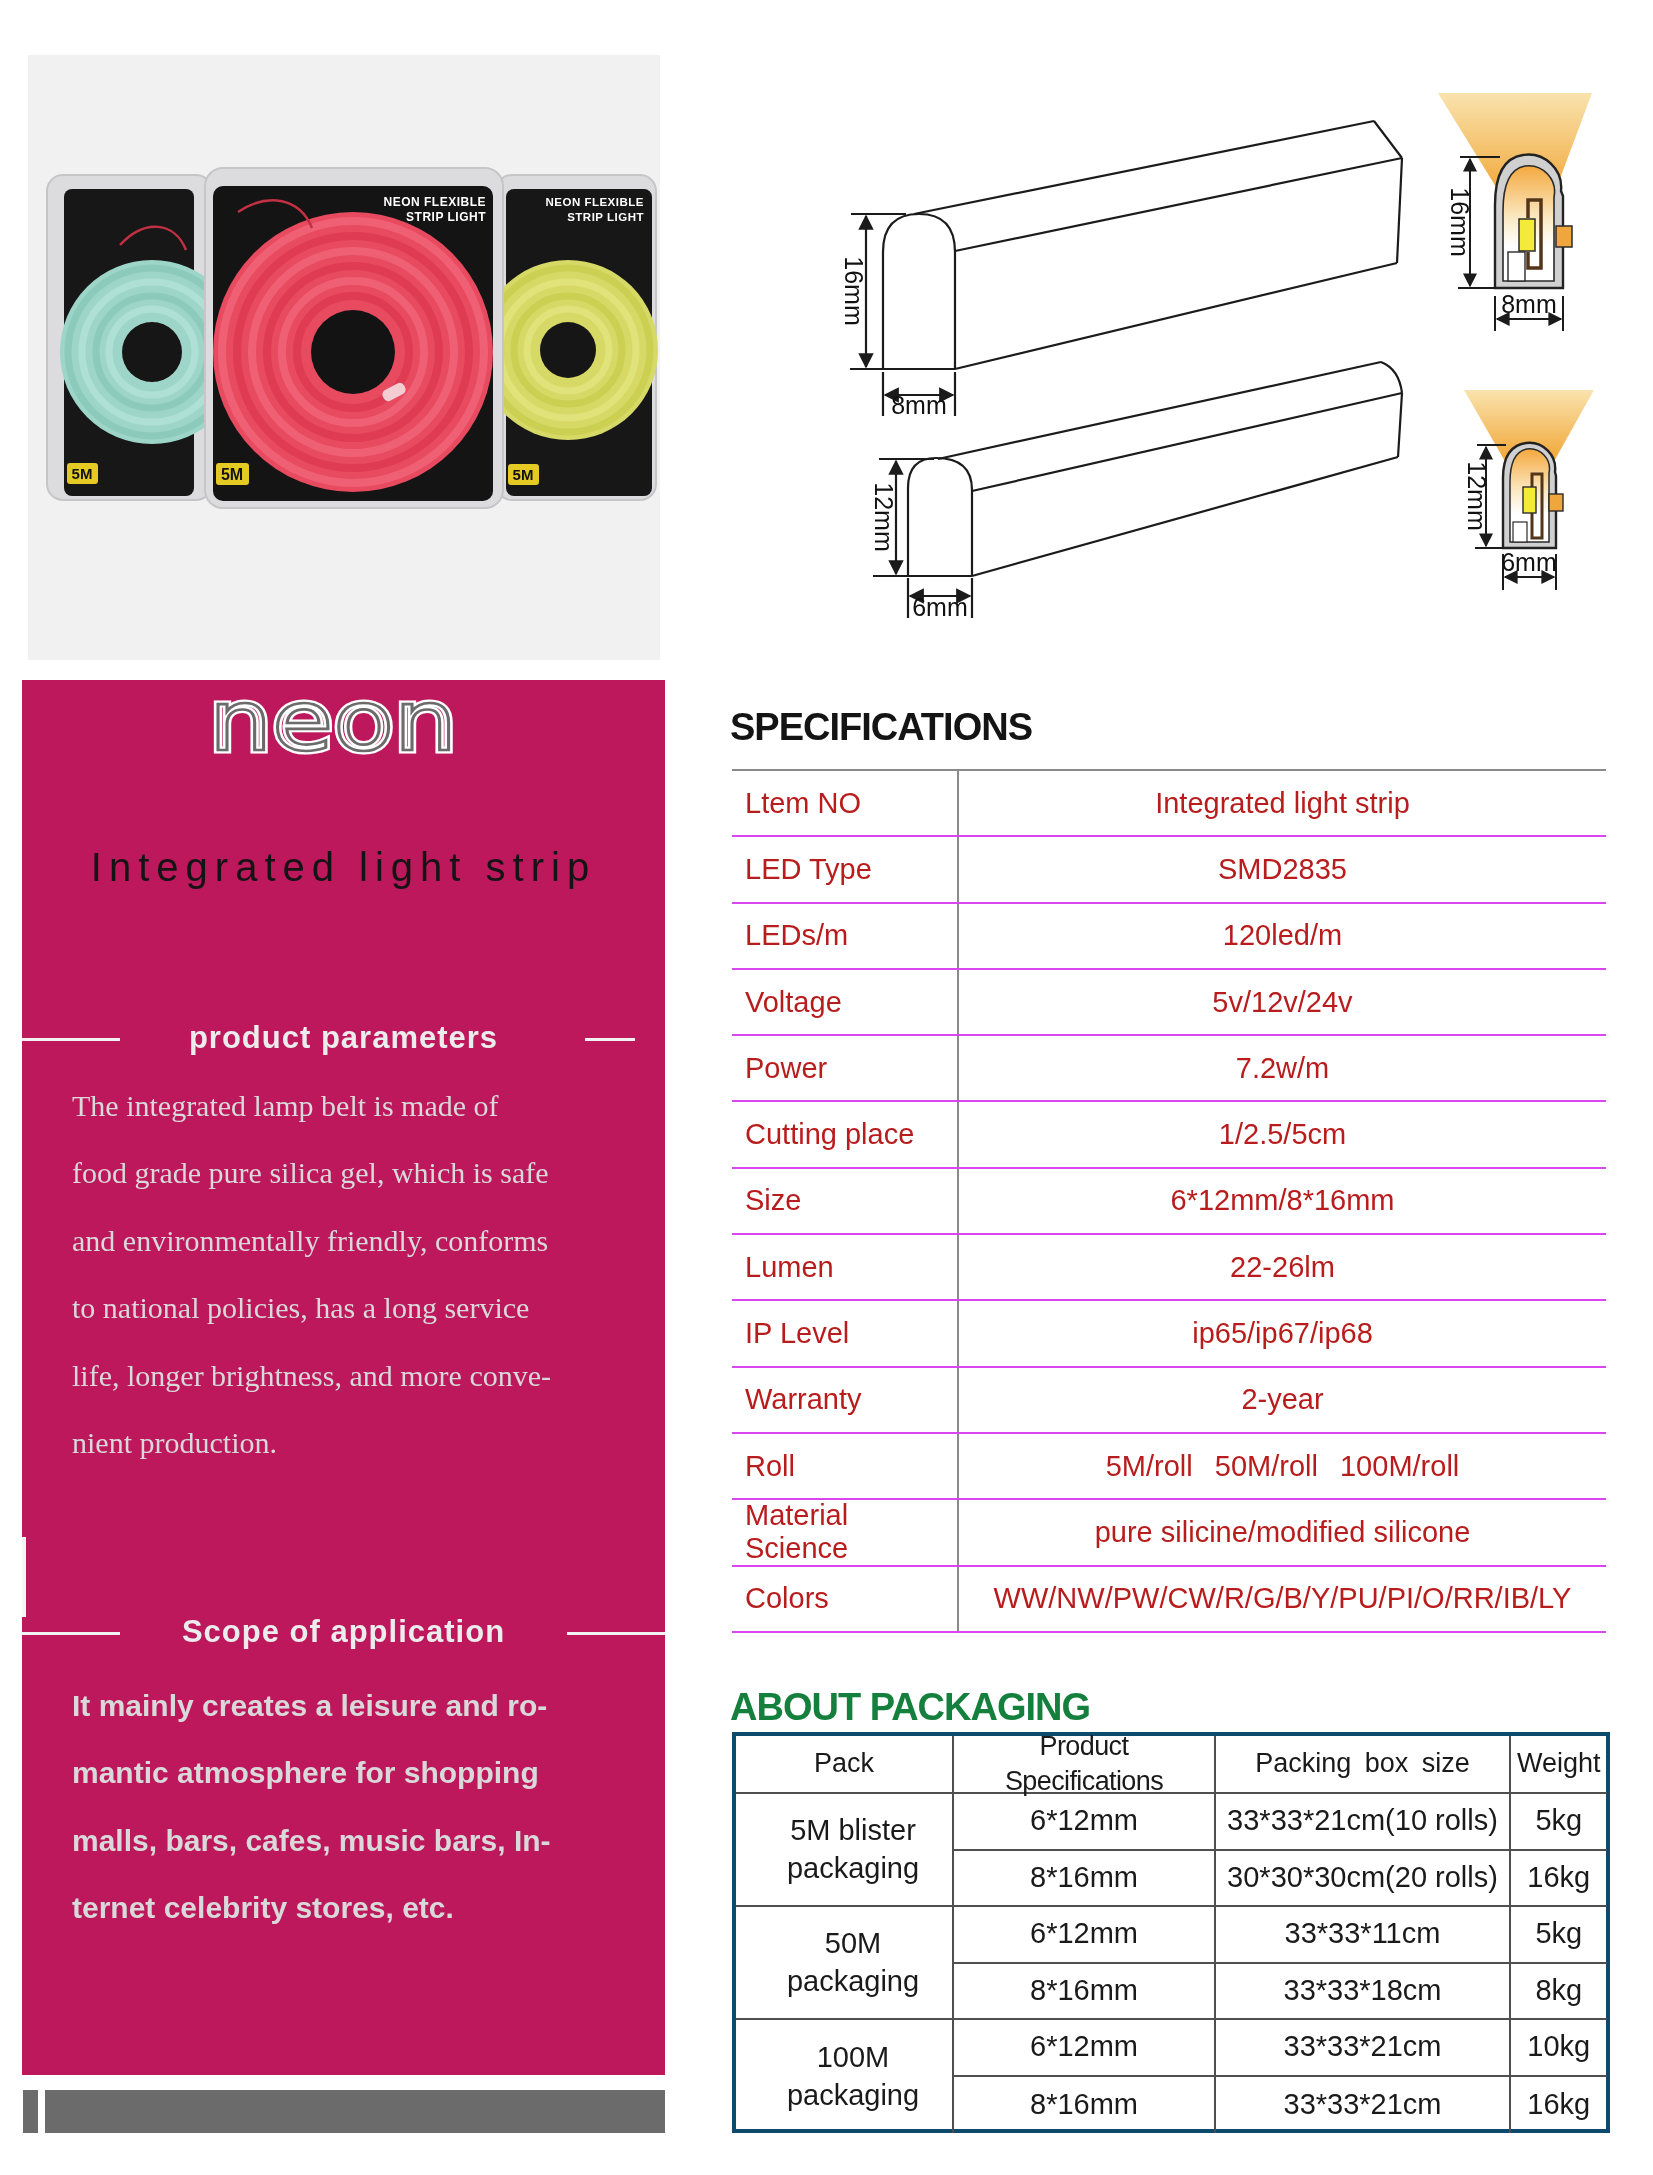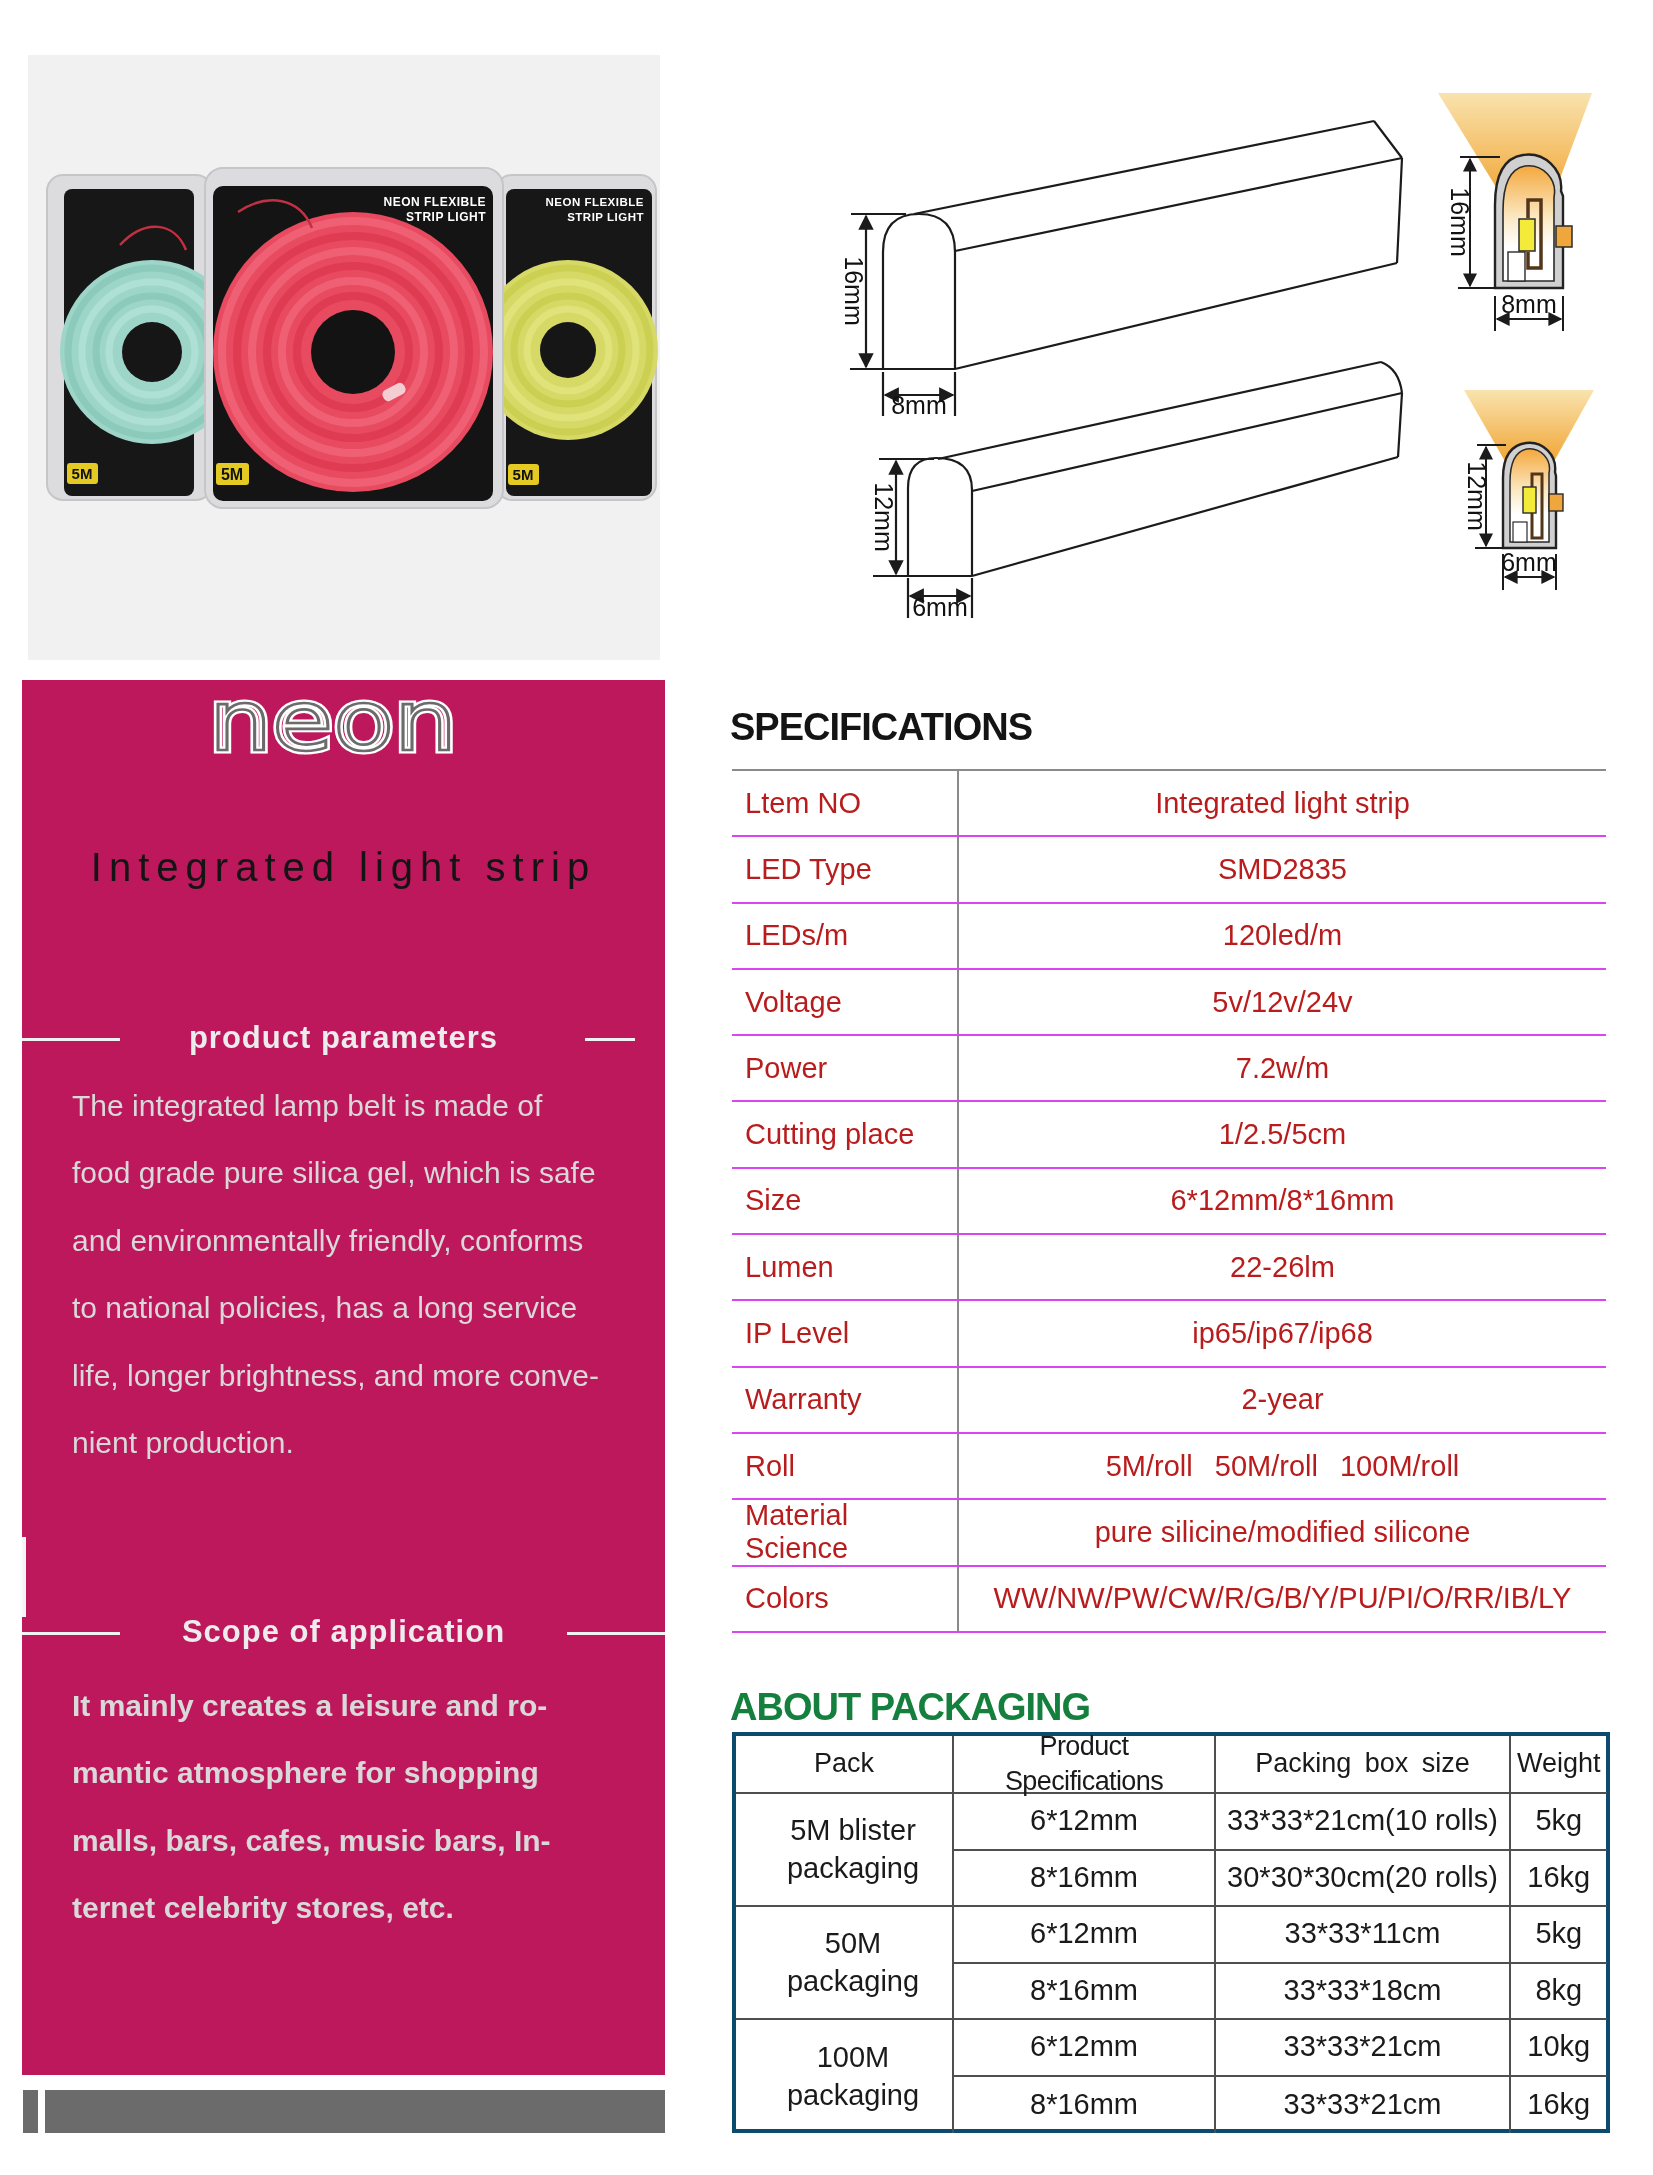--- a/index.html
+++ b/index.html
@@ -23,21 +23,21 @@
                  font-size:31px;font-weight:bold;color:#ececec;letter-spacing:1px;}
   .sec-head .line{position:absolute;top:18px;height:3px;background:#f2f2f2;}
   .sh1{top:340px;}
   .sh1 .line-l{left:0;width:98px;}
   .sh1 .line-r{left:563px;width:50px;}
   .sh2{top:934px;}
   .sh2 .line-l{left:0;width:98px;}
   .sh2 .line-r{left:545px;width:98px;}
   .para{position:absolute;left:50px;width:575px;font-size:30px;color:#d9d9d9;}
   .para .ln{height:67.5px;display:flex;align-items:center;}
-  .para1{top:392px;}
+  .para1{top:392px;font-family:Liberation Serif, serif;}
   .para2{top:992px;font-weight:bold;}
   .white-tick{position:absolute;left:0;top:857px;width:4px;height:80px;background:#f5f5f5;}
 
   
   .bbar-sq{position:absolute;left:23px;top:2090px;width:15px;height:43px;background:#6b6b6b;}
   .bbar{position:absolute;left:45px;top:2090px;width:620px;height:43px;background:#6b6b6b;}
 
   
   .spec-title{position:absolute;left:730px;top:706px;font-size:38px;font-weight:bold;
               color:#141414;letter-spacing:-1px;text-align:right;}

